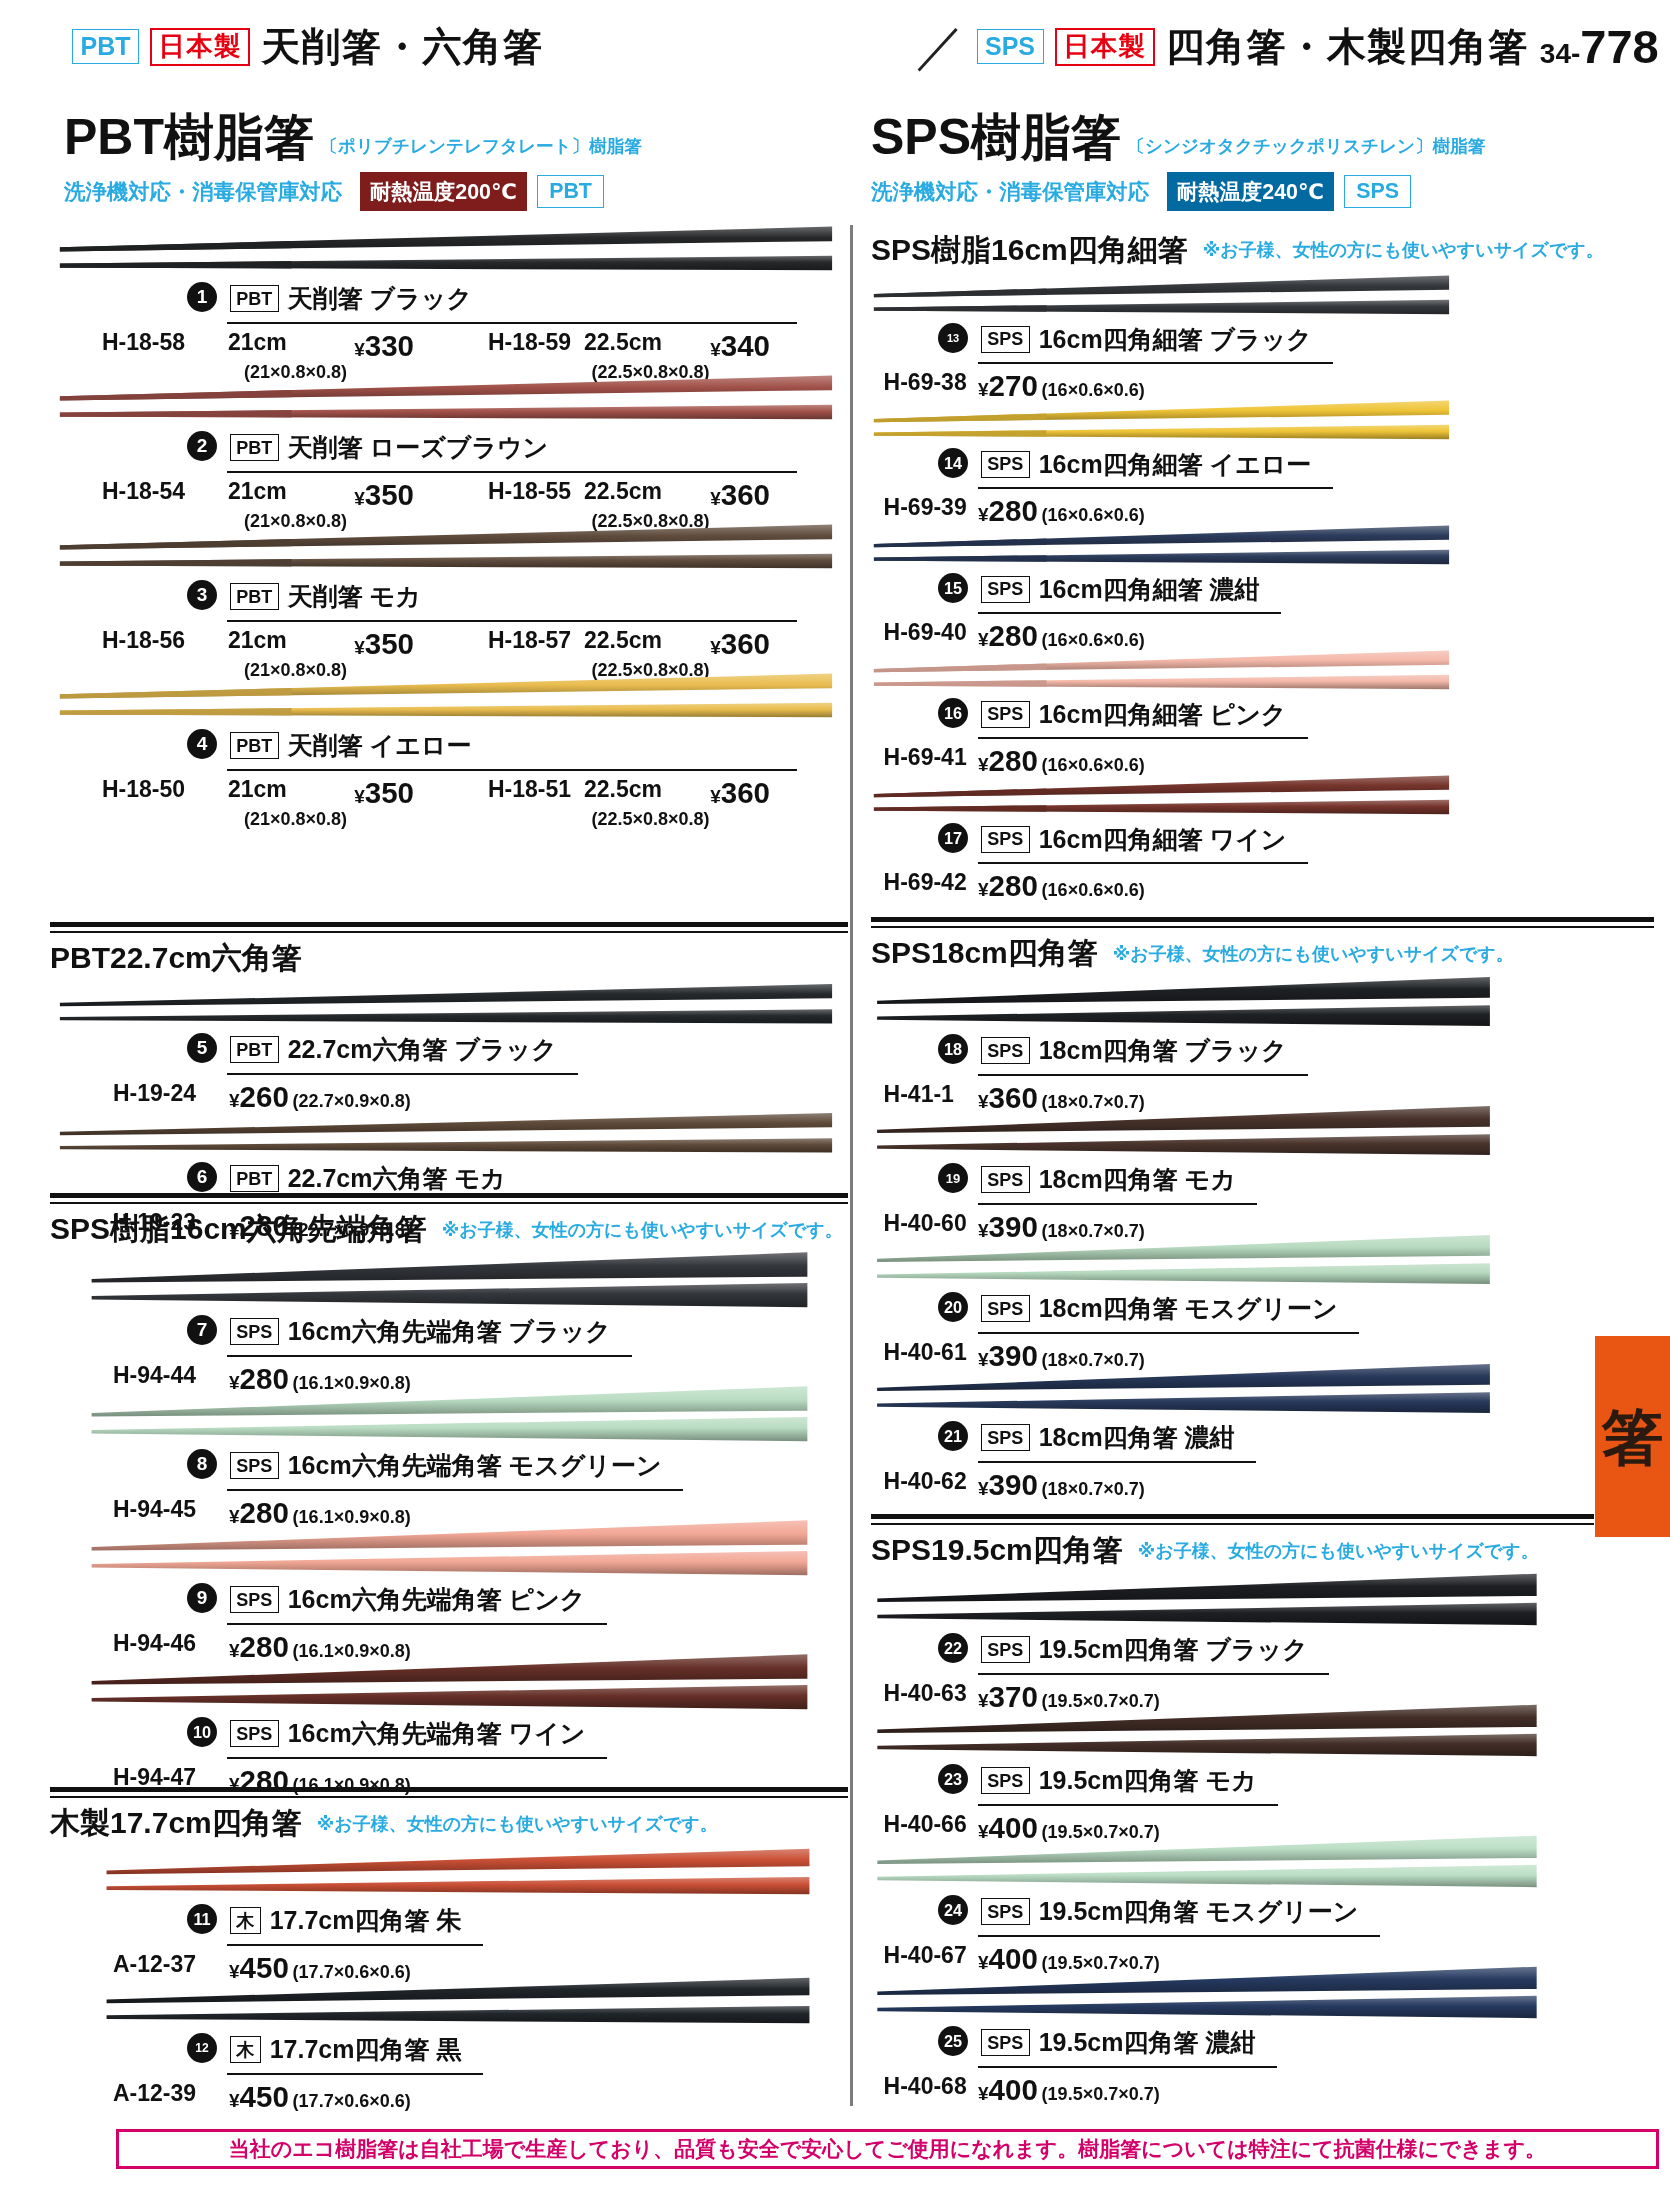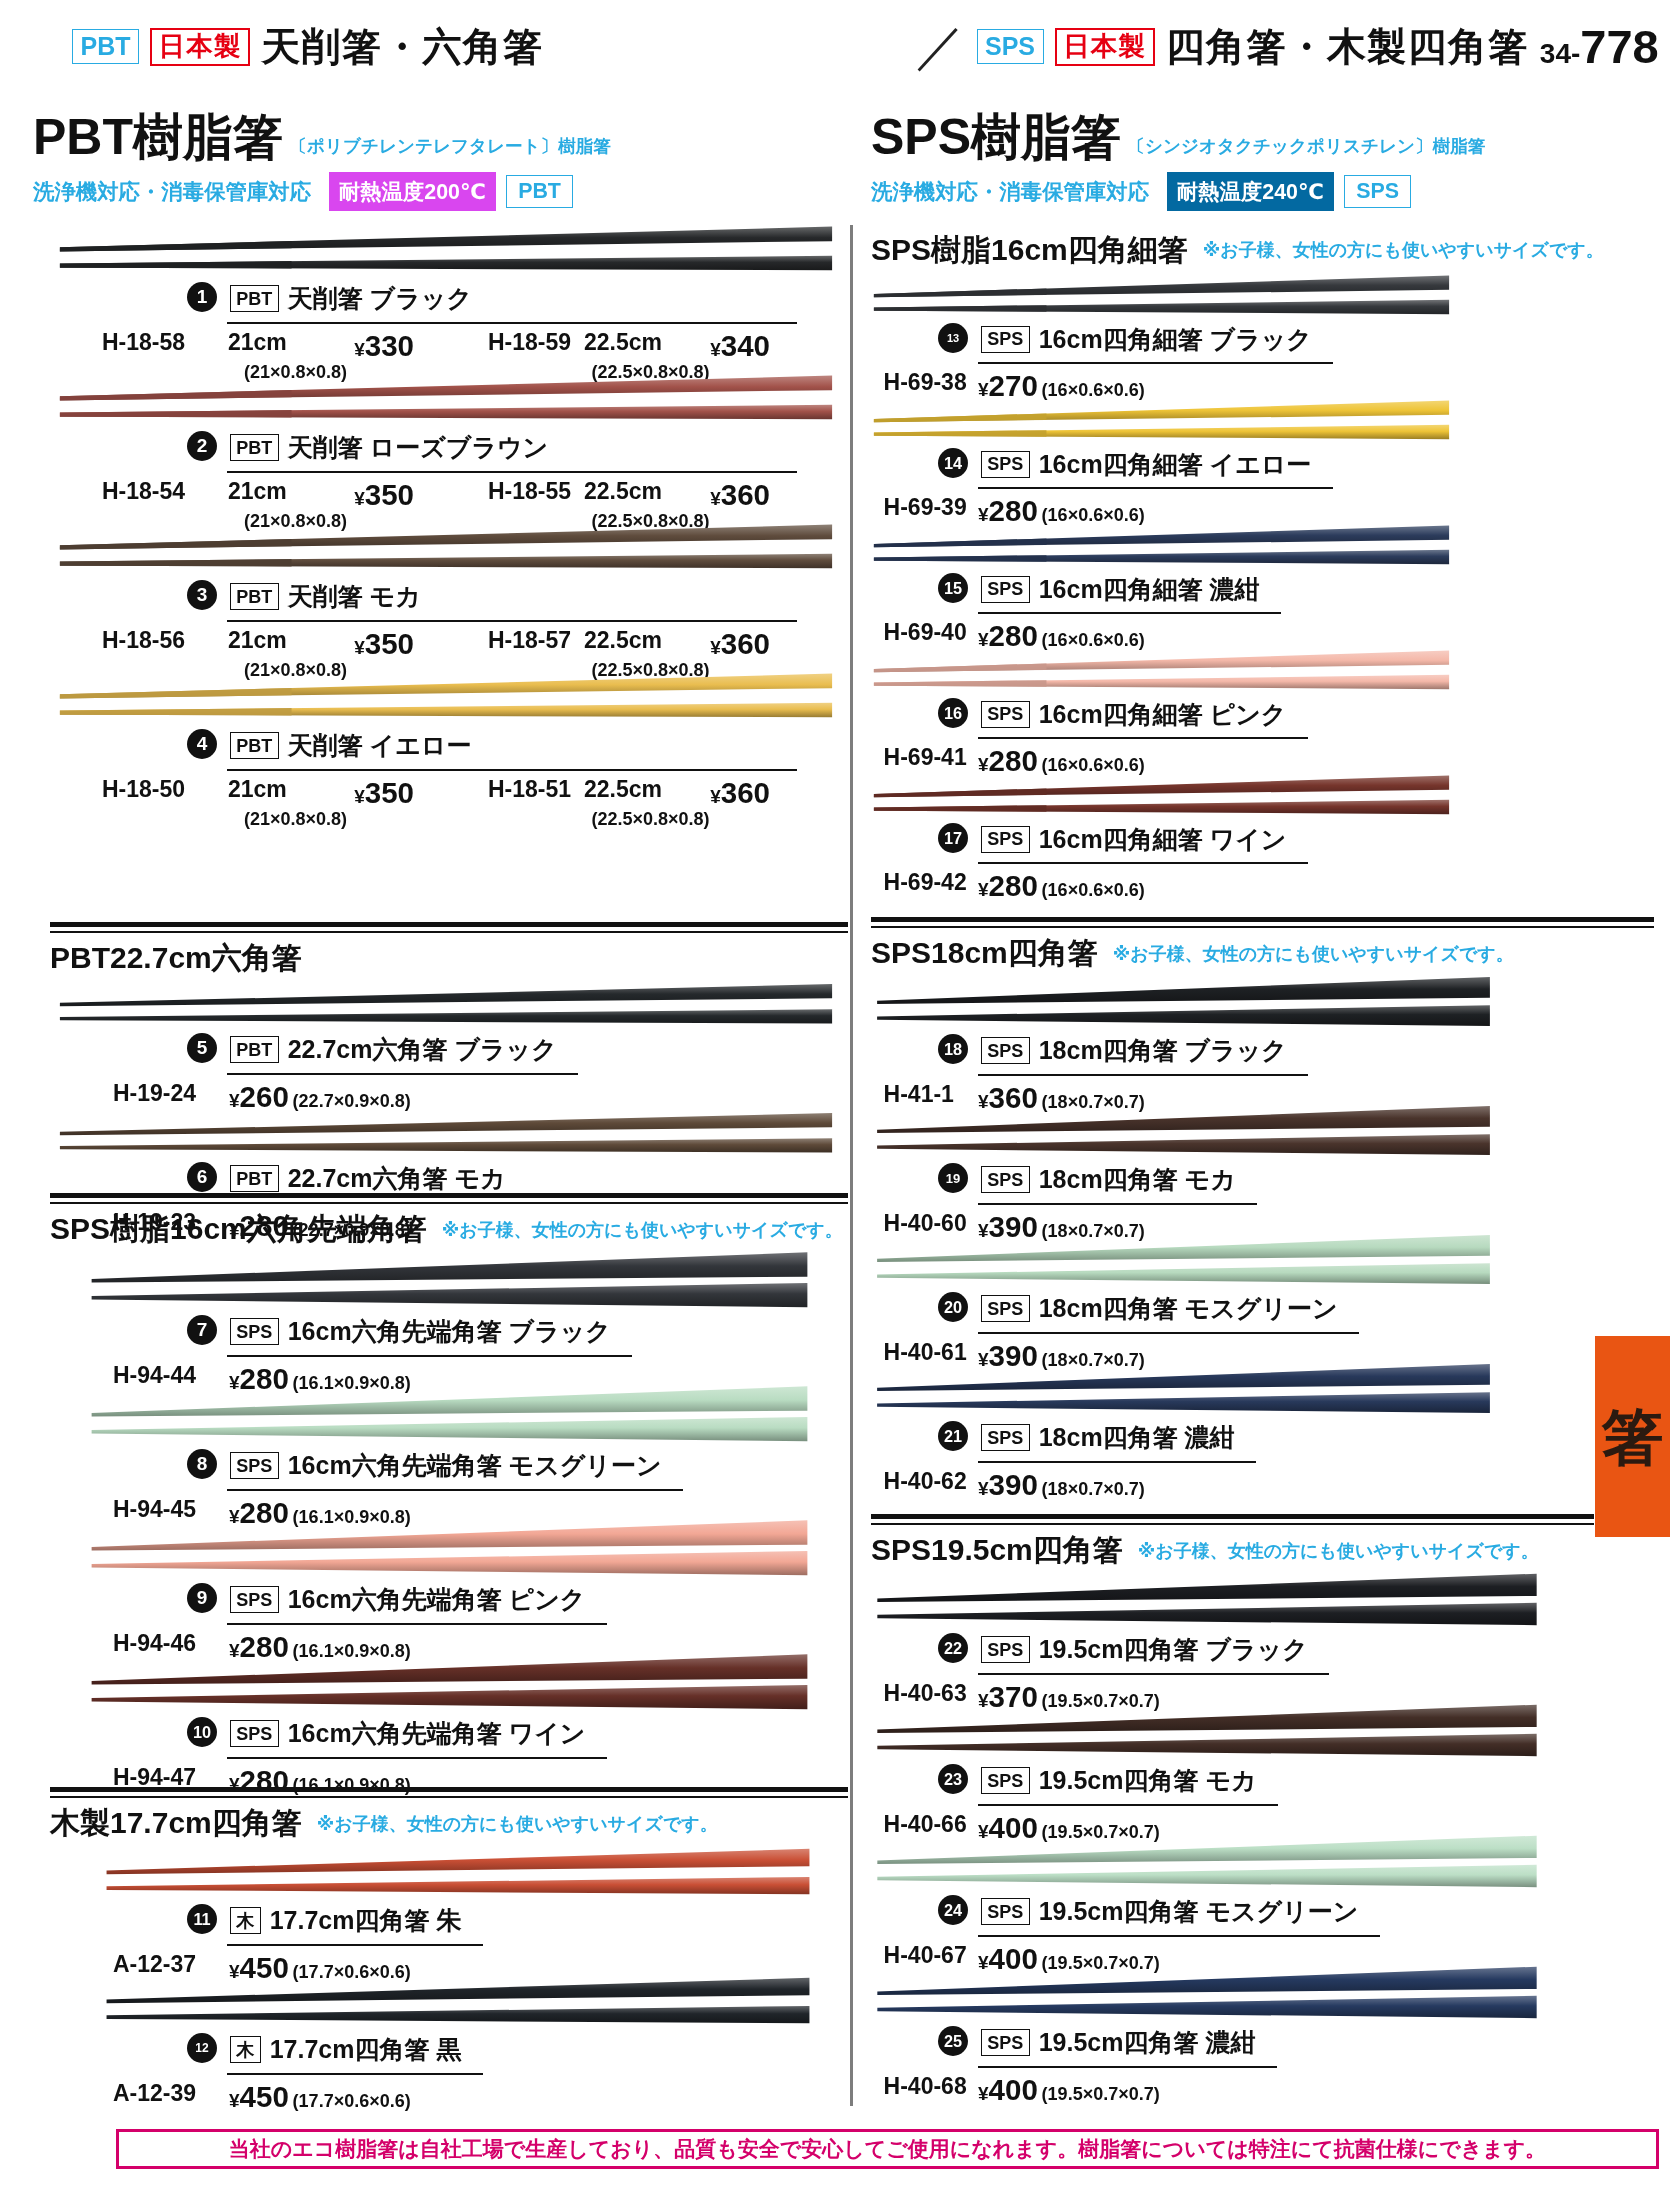--- a/index.html
+++ b/index.html
@@ -63,28 +63,28 @@
     <span class="badge blue" style="color: rgb(41, 171, 226); border-color: rgb(41, 171, 226);">PBT</span>
     <span class="badge red" style="color: rgb(230, 0, 18); border-color: rgb(230, 0, 18);">日本製</span>
     <span class="hdr-title">天削箸・六角箸</span>
     <span class="slash">／</span>
     <span class="badge blue" style="color: rgb(41, 171, 226); border-color: rgb(41, 171, 226);">SPS</span>
     <span class="badge red" style="color: rgb(230, 0, 18); border-color: rgb(230, 0, 18);">日本製</span>
     <span class="hdr-title">四角箸・木製四角箸</span>
     <span class="pageno"><span class="pfx">34-</span><span class="num">778</span></span>
   </div>
 
-  <div class="intro" style="left:33px;">
+  <div class="intro" style="left:64px;">
     <div class="r1">
       <span class="t">PBT樹脂箸</span>
       <span class="sub" style="color: rgb(41, 171, 226);">〔ポリブチレンテレフタレート〕樹脂箸</span>
     </div>
     <div class="r2">
       <span class="support" style="color: rgb(41, 171, 226);">洗浄機対応・消毒保管庫対応</span>
-      <span class="heat" style="background: #d946ef;">耐熱温度200℃</span>
+      <span class="heat" style="background: #7f1d1d;">耐熱温度200℃</span>
       <span class="tagb" style="color: rgb(41, 171, 226); border-color: rgb(41, 171, 226);">PBT</span>
     </div>
   </div>
 
   <div class="intro" style="left:871px;">
     <div class="r1">
       <span class="t">SPS樹脂箸</span>
       <span class="sub" style="color: rgb(41, 171, 226);">〔シンジオタクチックポリスチレン〕樹脂箸</span>
     </div>
     <div class="r2">

